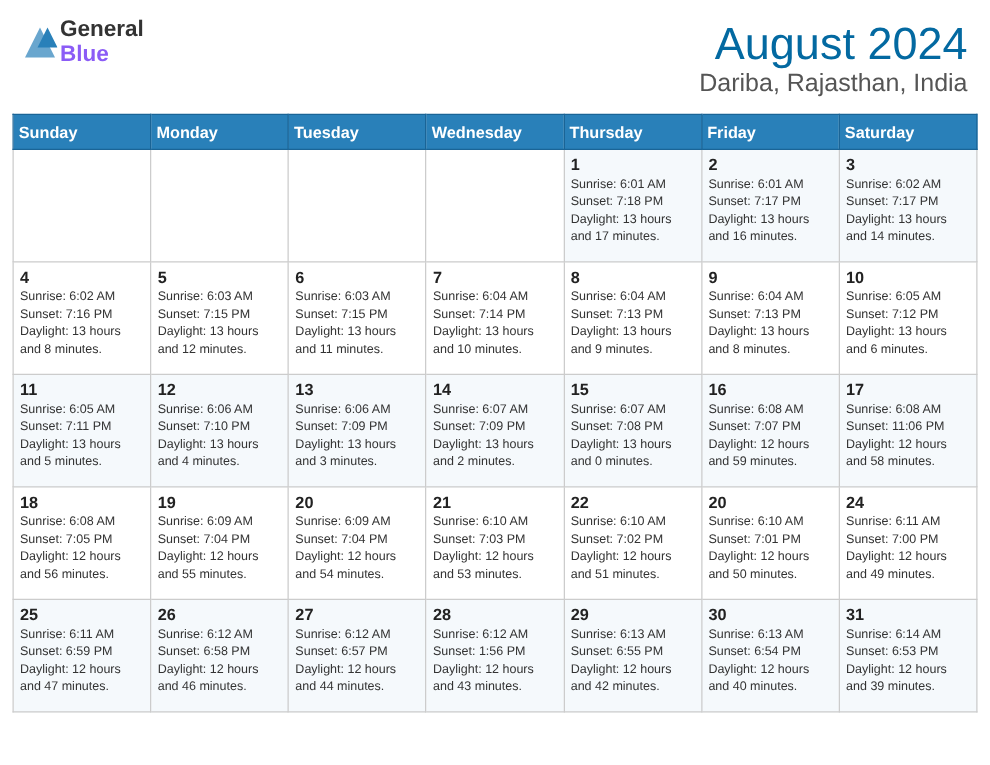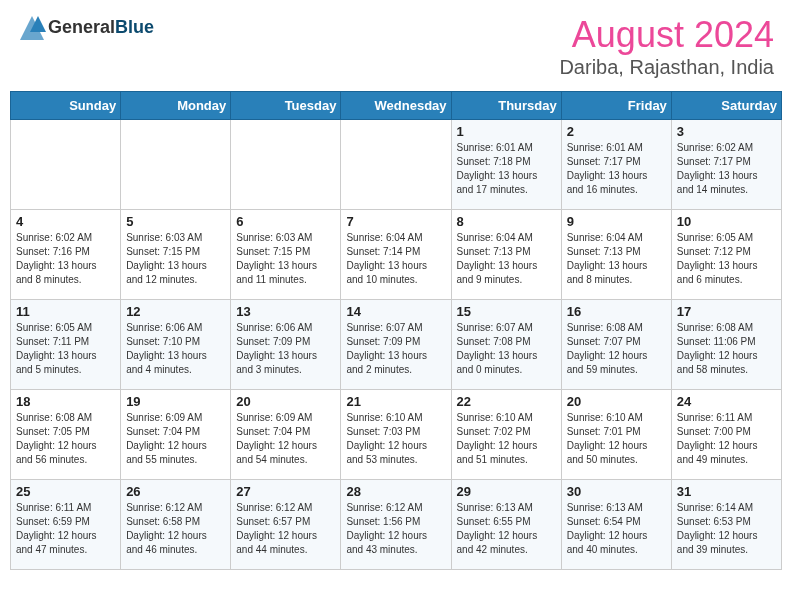--- a/index.html
+++ b/index.html
@@ -16,60 +16,59 @@
       align-items: flex-start;
       margin-bottom: 8px;
       padding: 4px 8px;
     }
     .logo {
       display: flex;
       align-items: center;
     }
     .logo-text {
       display: flex;
-      flex-direction: row;
+      flex-direction: column;
       line-height: 1.1;
-      align-items: flex-end;
     }
     .logo-general {
       font-size: 18px;
       font-weight: bold;
       color: #333;
     }
     .logo-blue {
       font-size: 18px;
       font-weight: bold;
-      color: #0c4a6e;
+      color: #8b5cf6;
     }
     .logo-icon {
       width: 28px;
       height: 28px;
       margin-right: 2px;
     }
     .title-area {
       text-align: right;
     }
     .month-title {
       font-size: 36px;
       font-weight: normal;
-      color: #ec4899;
+      color: #0369a1;
     }
     .location {
       font-size: 20px;
       color: #555;
     }
     table {
       width: 100%;
       border-collapse: collapse;
       table-layout: fixed;
     }
     thead tr th {
       background-color: #2980b9;
       color: #fff;
-      text-align: right;
+      text-align: left;
       padding: 6px 4px;
       font-size: 13px;
       font-weight: bold;
       border: 1px solid #1a6496;
     }
     tbody tr td {
       vertical-align: top;
       border: 1px solid #ccc;
       padding: 4px 5px;
       font-size: 10.5px;

